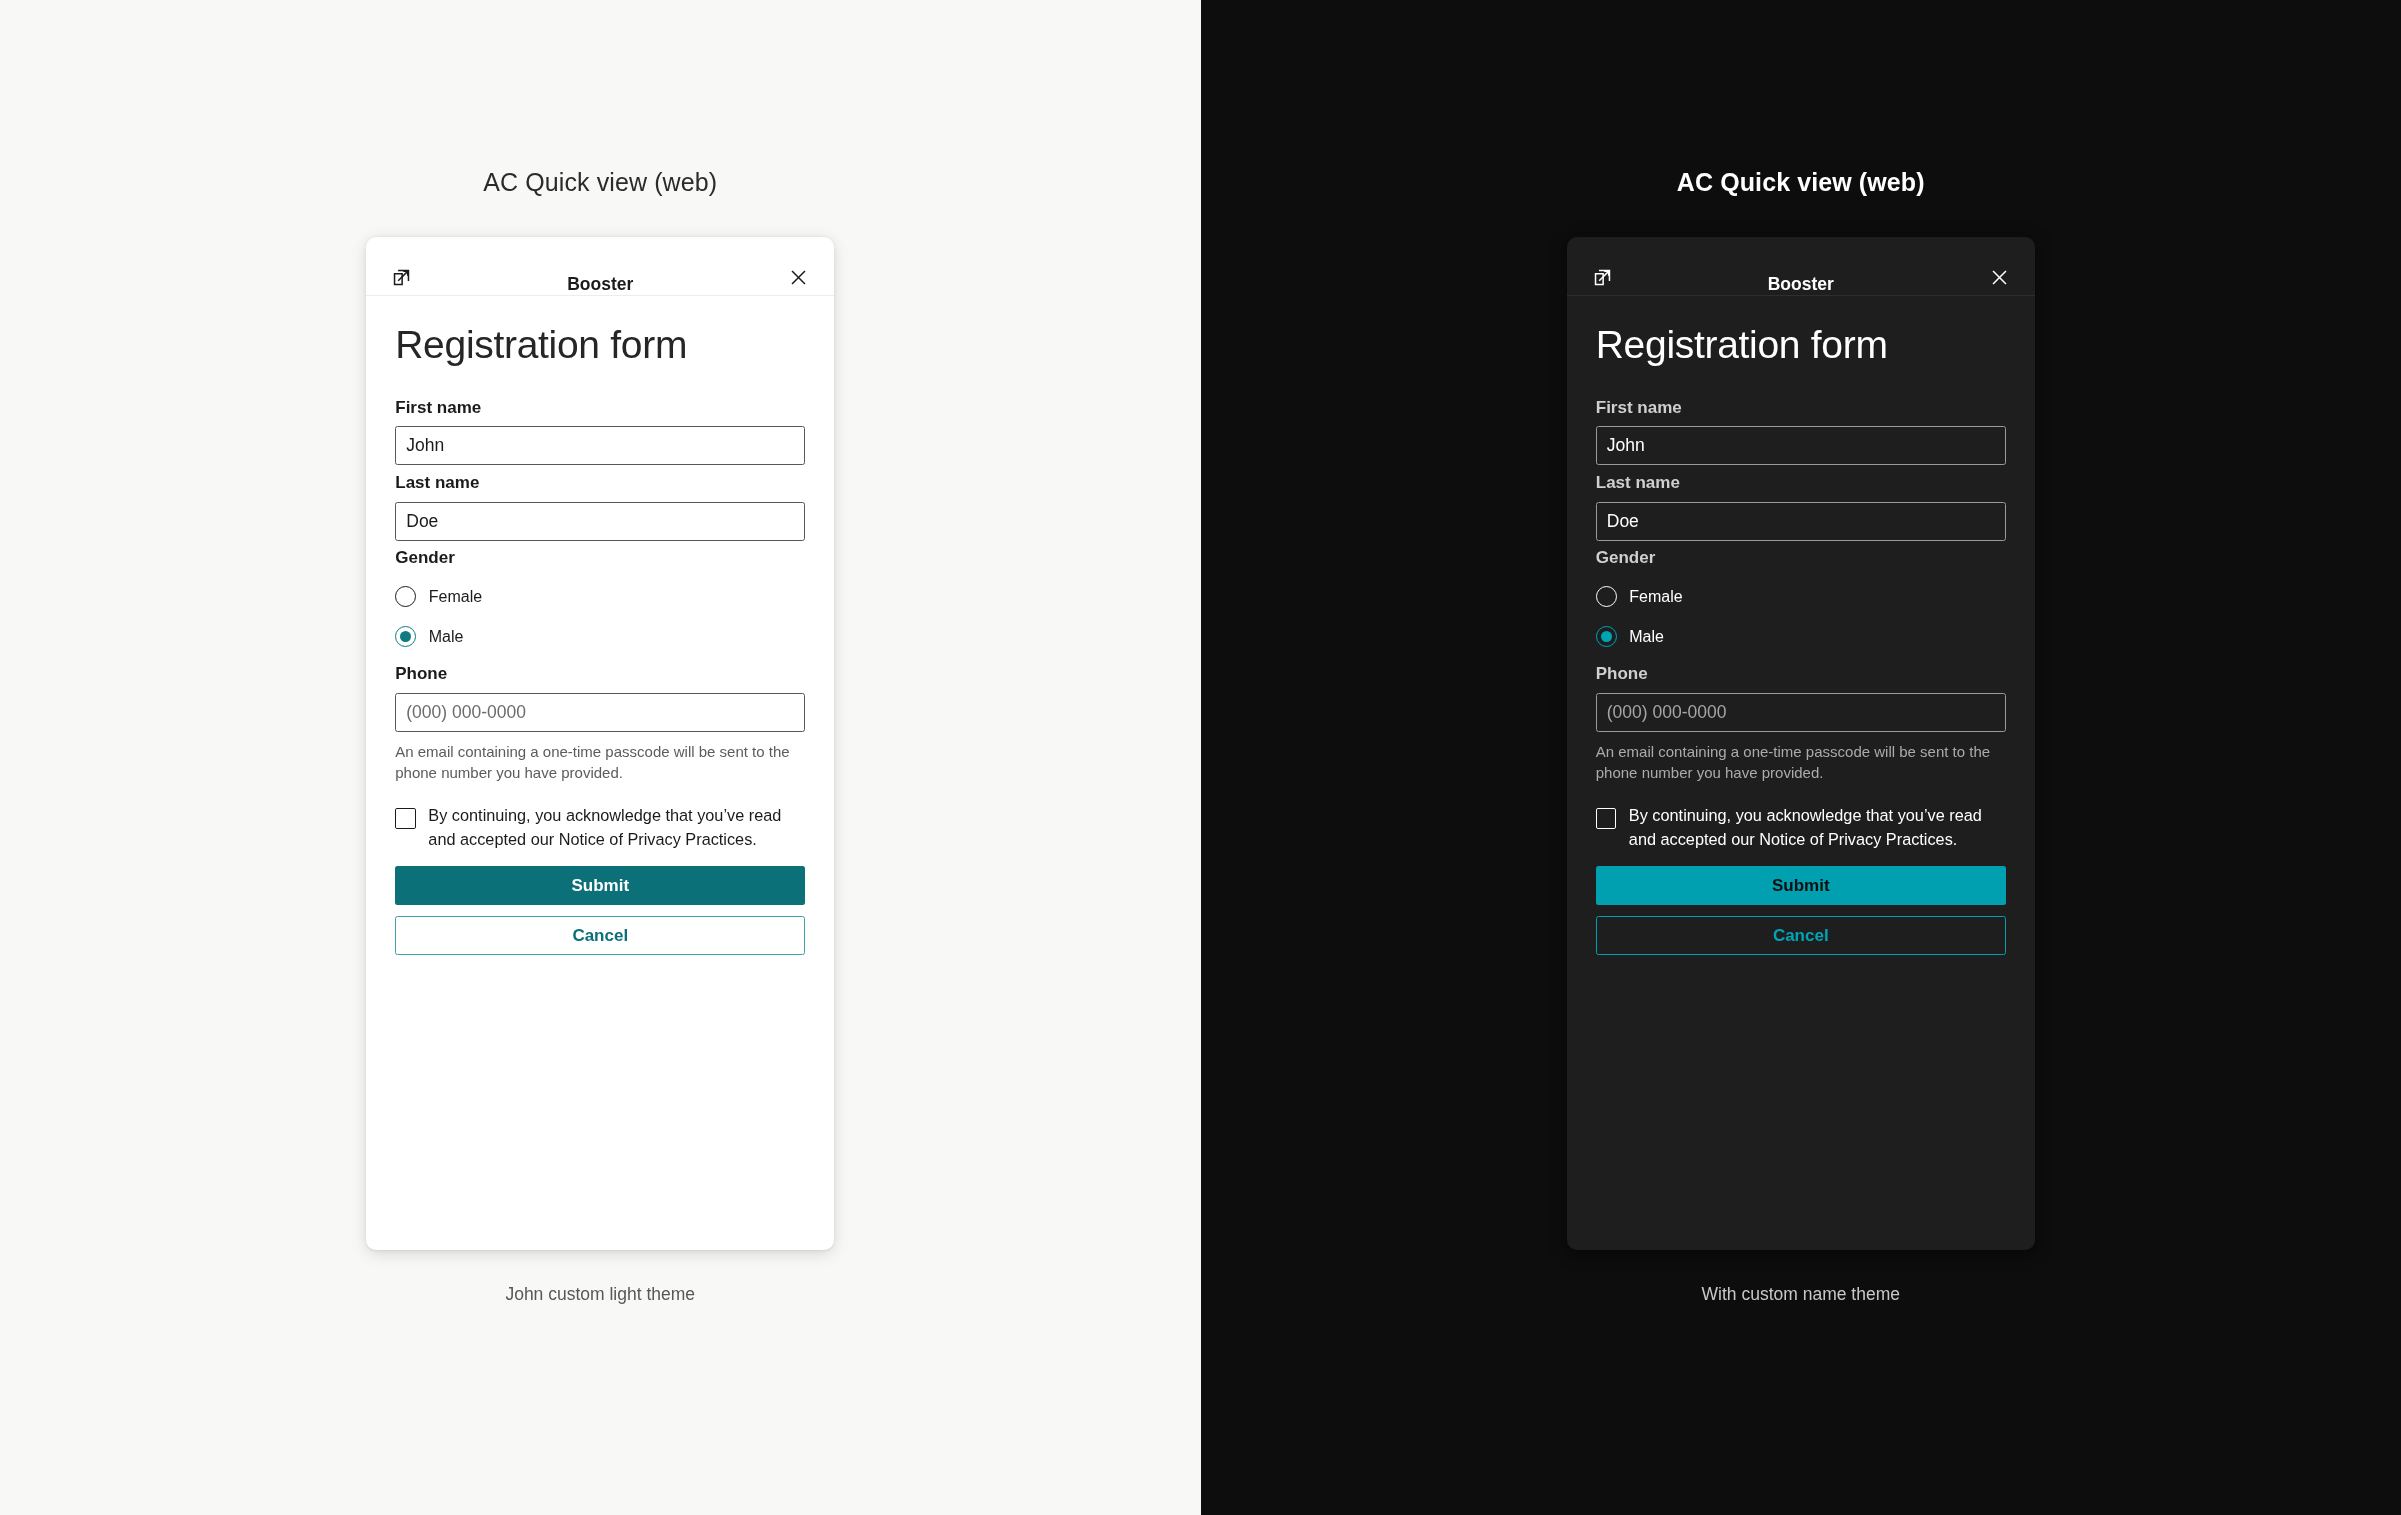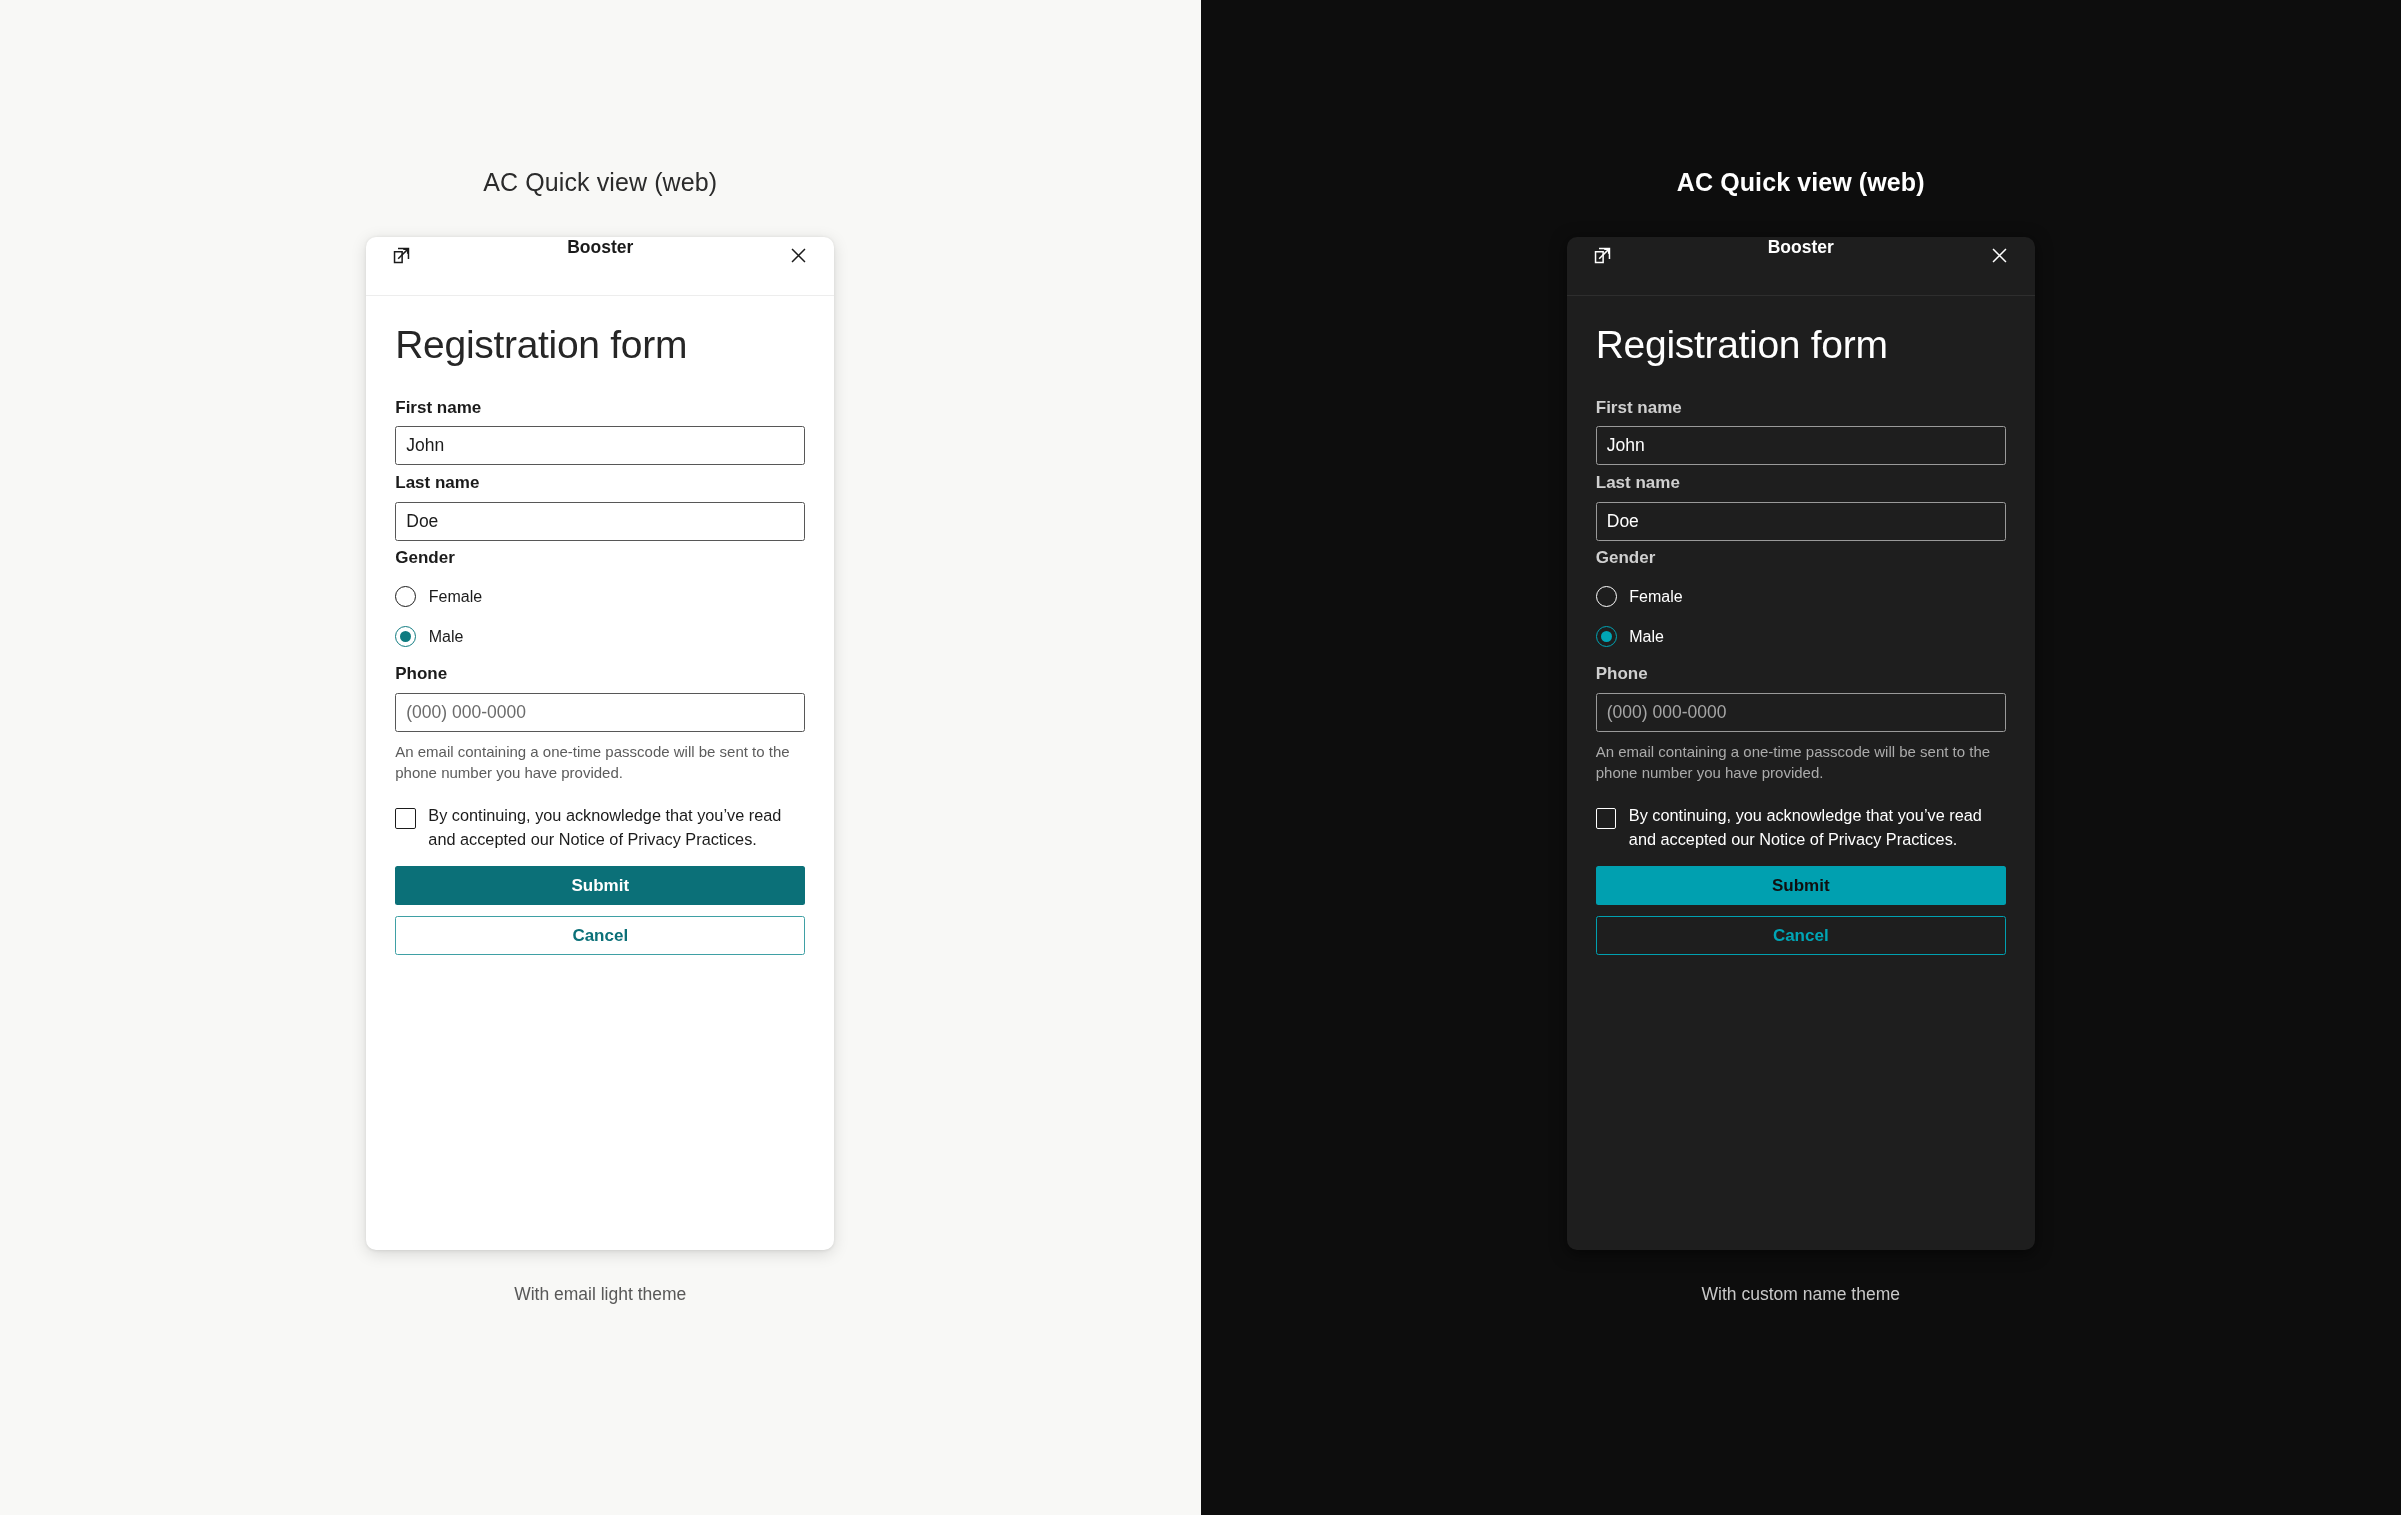--- a/index.html
+++ b/index.html
@@ -63,21 +63,21 @@
   .panel--dark .card {
     background: #1e1e1e;
     box-shadow: 0 3.8px 16.3px rgba(0,0,0,.55);
   }
 
   
   .card-header {
     height: 59px;
     flex: 0 0 59px;
     display: flex;
-    align-items: flex-start;
+    align-items: flex-end;
     padding: 0 17.5px;
     position: relative;
   }
   .panel--light .card-header { border-bottom: 1.3px solid #ededed; }
   .panel--dark  .card-header { border-bottom: 1.3px solid #2e2e2e; }
 
   .hdr-icon-btn {
     width: 36px; height: 36px;
     display: flex; align-items: center; justify-content: center;
     background: none; border: 0; cursor: pointer; padding: 0;
@@ -298,21 +298,21 @@
         <span class="check-mark"></span>
         <span class="check-label">By continuing, you acknowledge that you’ve read and accepted our Notice of Privacy Practices.</span>
       </div>
 
       <button class="btn btn--primary">Submit</button>
       <button class="btn btn--secondary">Cancel</button>
 
     </div>
   </div>
 
-  <p class="panel-caption">With email light theme</p>
+  <p class="panel-caption">John custom light theme</p>
 </section>
 
 <section class="panel panel--dark">
 
   <h1 class="panel-title">AC Quick view (web)</h1>
 
   <div class="card">
 
     <div class="card-header">
       <button class="hdr-icon-btn" aria-label="Open in new window">

